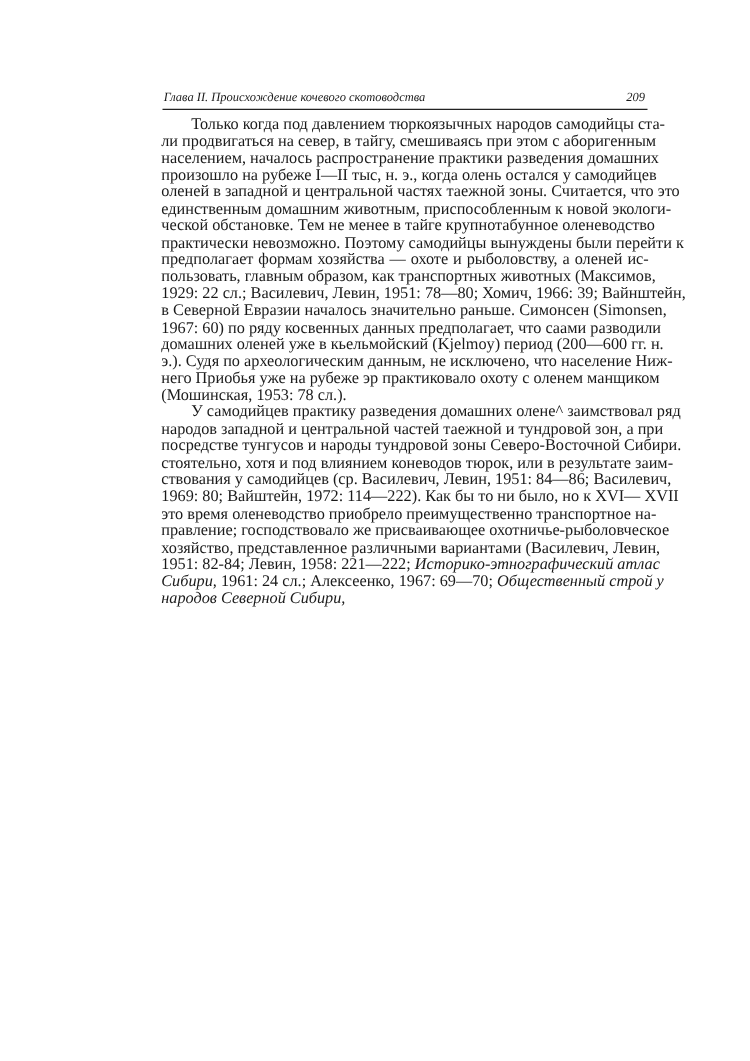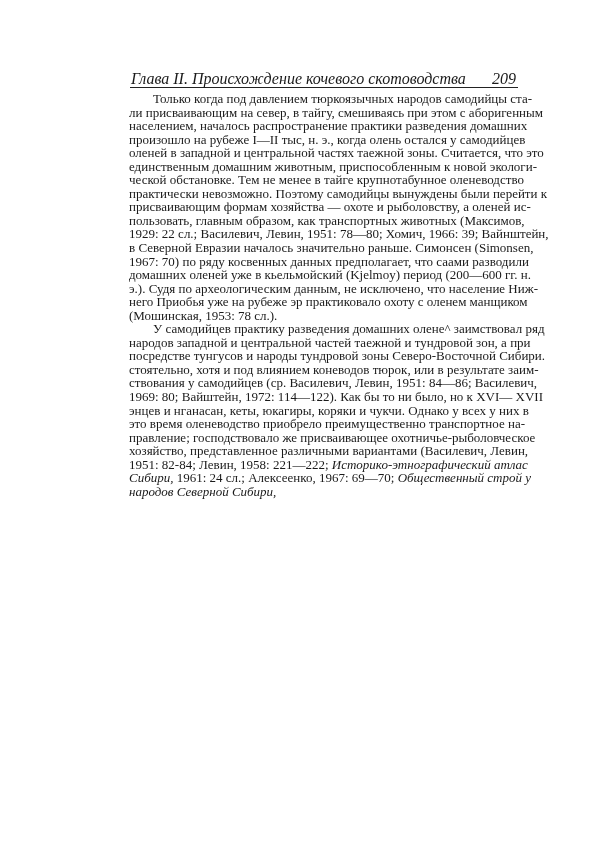--- a/index.html
+++ b/index.html
@@ -16,21 +16,21 @@
       color: #1a1a1a;
     }
     .page-header {
       position: absolute;
       left: 130px;
       top: 72px;
       width: 388px;
       height: 15px;
       border-bottom: 1px solid #222;
       font-style: italic;
-      font-size: 16px;
+      font-size: 10px;
       line-height: 14px;
     }
     .page-header .chapter {
       position: absolute;
       left: 1px;
       top: 0;
       white-space: nowrap;
     }
     .page-header .page-num {
       position: absolute;
@@ -66,45 +66,44 @@
 <body>
 
 <div class="page-header">
   <span class="chapter">Глава II. Происхождение кочевого скотоводства</span>
   <span class="page-num">209</span>
 </div>
 
 <div class="body-text" id="body-text">
     <div>
       <span class="line indent"><span class="seg">Только когда под давлением тюркоязычных народов самодийцы ста-</span></span>
-      <span class="line"><span class="seg">ли присваивающим на север, в тайгу, смешиваясь при этом с аборигенным</span></span>
+      <span class="line"><span class="seg">ли продвигаться на север, в тайгу, смешиваясь при этом с аборигенным</span></span>
       <span class="line"><span class="seg">населением, началось распространение практики разведения домашних</span></span>
       <span class="line"><span class="seg">произошло на рубеже I—II тыс, н. э., когда олень остался у самодийцев</span></span>
       <span class="line"><span class="seg">оленей в западной и центральной частях таежной зоны. Считается, что это</span></span>
       <span class="line"><span class="seg">единственным домашним животным, приспособленным к новой экологи-</span></span>
       <span class="line"><span class="seg">ческой обстановке. Тем не менее в тайге крупнотабунное оленеводство</span></span>
       <span class="line"><span class="seg">практически невозможно. Поэтому самодийцы вынуждены были перейти к</span></span>
-      <span class="line"><span class="seg">присваивающим формам хозяйства — охоте и рыболовству, а оленей ис-</span></span>
+      <span class="line"><span class="seg">предполагает формам хозяйства — охоте и рыболовству, а оленей ис-</span></span>
       <span class="line"><span class="seg">пользовать, главным образом, как транспортных животных (Максимов,</span></span>
       <span class="line"><span class="seg">1929: 22 сл.; Василевич, Левин, 1951: 78—80; Хомич, 1966: 39; Вайнштейн,</span></span>
       <span class="line"><span class="seg">в Северной Евразии началось значительно раньше. Симонсен (Simonsen,</span></span>
-      <span class="line"><span class="seg">1967: 70) по ряду косвенных данных предполагает, что саами разводили</span></span>
+      <span class="line"><span class="seg">1967: 60) по ряду косвенных данных предполагает, что саами разводили</span></span>
       <span class="line"><span class="seg">домашних оленей уже в кьельмойский (Kjelmoy) период (200—600 гг. н.</span></span>
       <span class="line"><span class="seg">э.). Судя по археологическим данным, не исключено, что население Ниж-</span></span>
       <span class="line"><span class="seg">него Приобья уже на рубеже эр практиковало охоту с оленем манщиком</span></span>
       <span class="line last"><span class="seg">(Мошинская, 1953: 78 сл.).</span></span>
     </div>
     <div>
       <span class="line indent"><span class="seg">У самодийцев практику разведения домашних олене^ заимствовал ряд</span></span>
       <span class="line"><span class="seg">народов западной и центральной частей таежной и тундровой зон, а при</span></span>
       <span class="line"><span class="seg">посредстве тунгусов и народы тундровой зоны Северо-Восточной Сибири.</span></span>
       <span class="line"><span class="seg">стоятельно, хотя и под влиянием коневодов тюрок, или в результате заим-</span></span>
       <span class="line"><span class="seg">ствования у самодийцев (ср. Василевич, Левин, 1951: 84—86; Василевич,</span></span>
-      <span class="line"><span class="seg">1969: 80; Вайштейн, 1972: 114—122). Как бы то ни было, но к XVI— XVII</span></span>
-      <span class="line"><span class="seg">энцев и нганасан, кеты, юкагиры, коряки и чукчи. Однако у всех у них в</span></span>
+      <span class="line"><span class="seg">1969: 80; Вайштейн, 1972: 114—222). Как бы то ни было, но к XVI— XVII</span></span>
       <span class="line"><span class="seg">это время оленеводство приобрело преимущественно транспортное на-</span></span>
       <span class="line"><span class="seg">правление; господствовало же присваивающее охотничье-рыболовческое</span></span>
       <span class="line"><span class="seg">хозяйство, представленное различными вариантами (Василевич, Левин,</span></span>
       <span class="line"><span class="seg">1951: 82-84; Левин, 1958: 221—222; </span><span class="seg it">Историко-этнографический атлас</span></span>
       <span class="line"><span class="seg it">Сибири,</span><span class="seg"> 1961: 24 сл.; Алексеенко, 1967: 69—70; </span><span class="seg it">Общественный строй у</span></span>
       <span class="line last"><span class="seg it">народов Северной Сибири,</span></span>
     </div>
   </div>
 
 </body></html>

